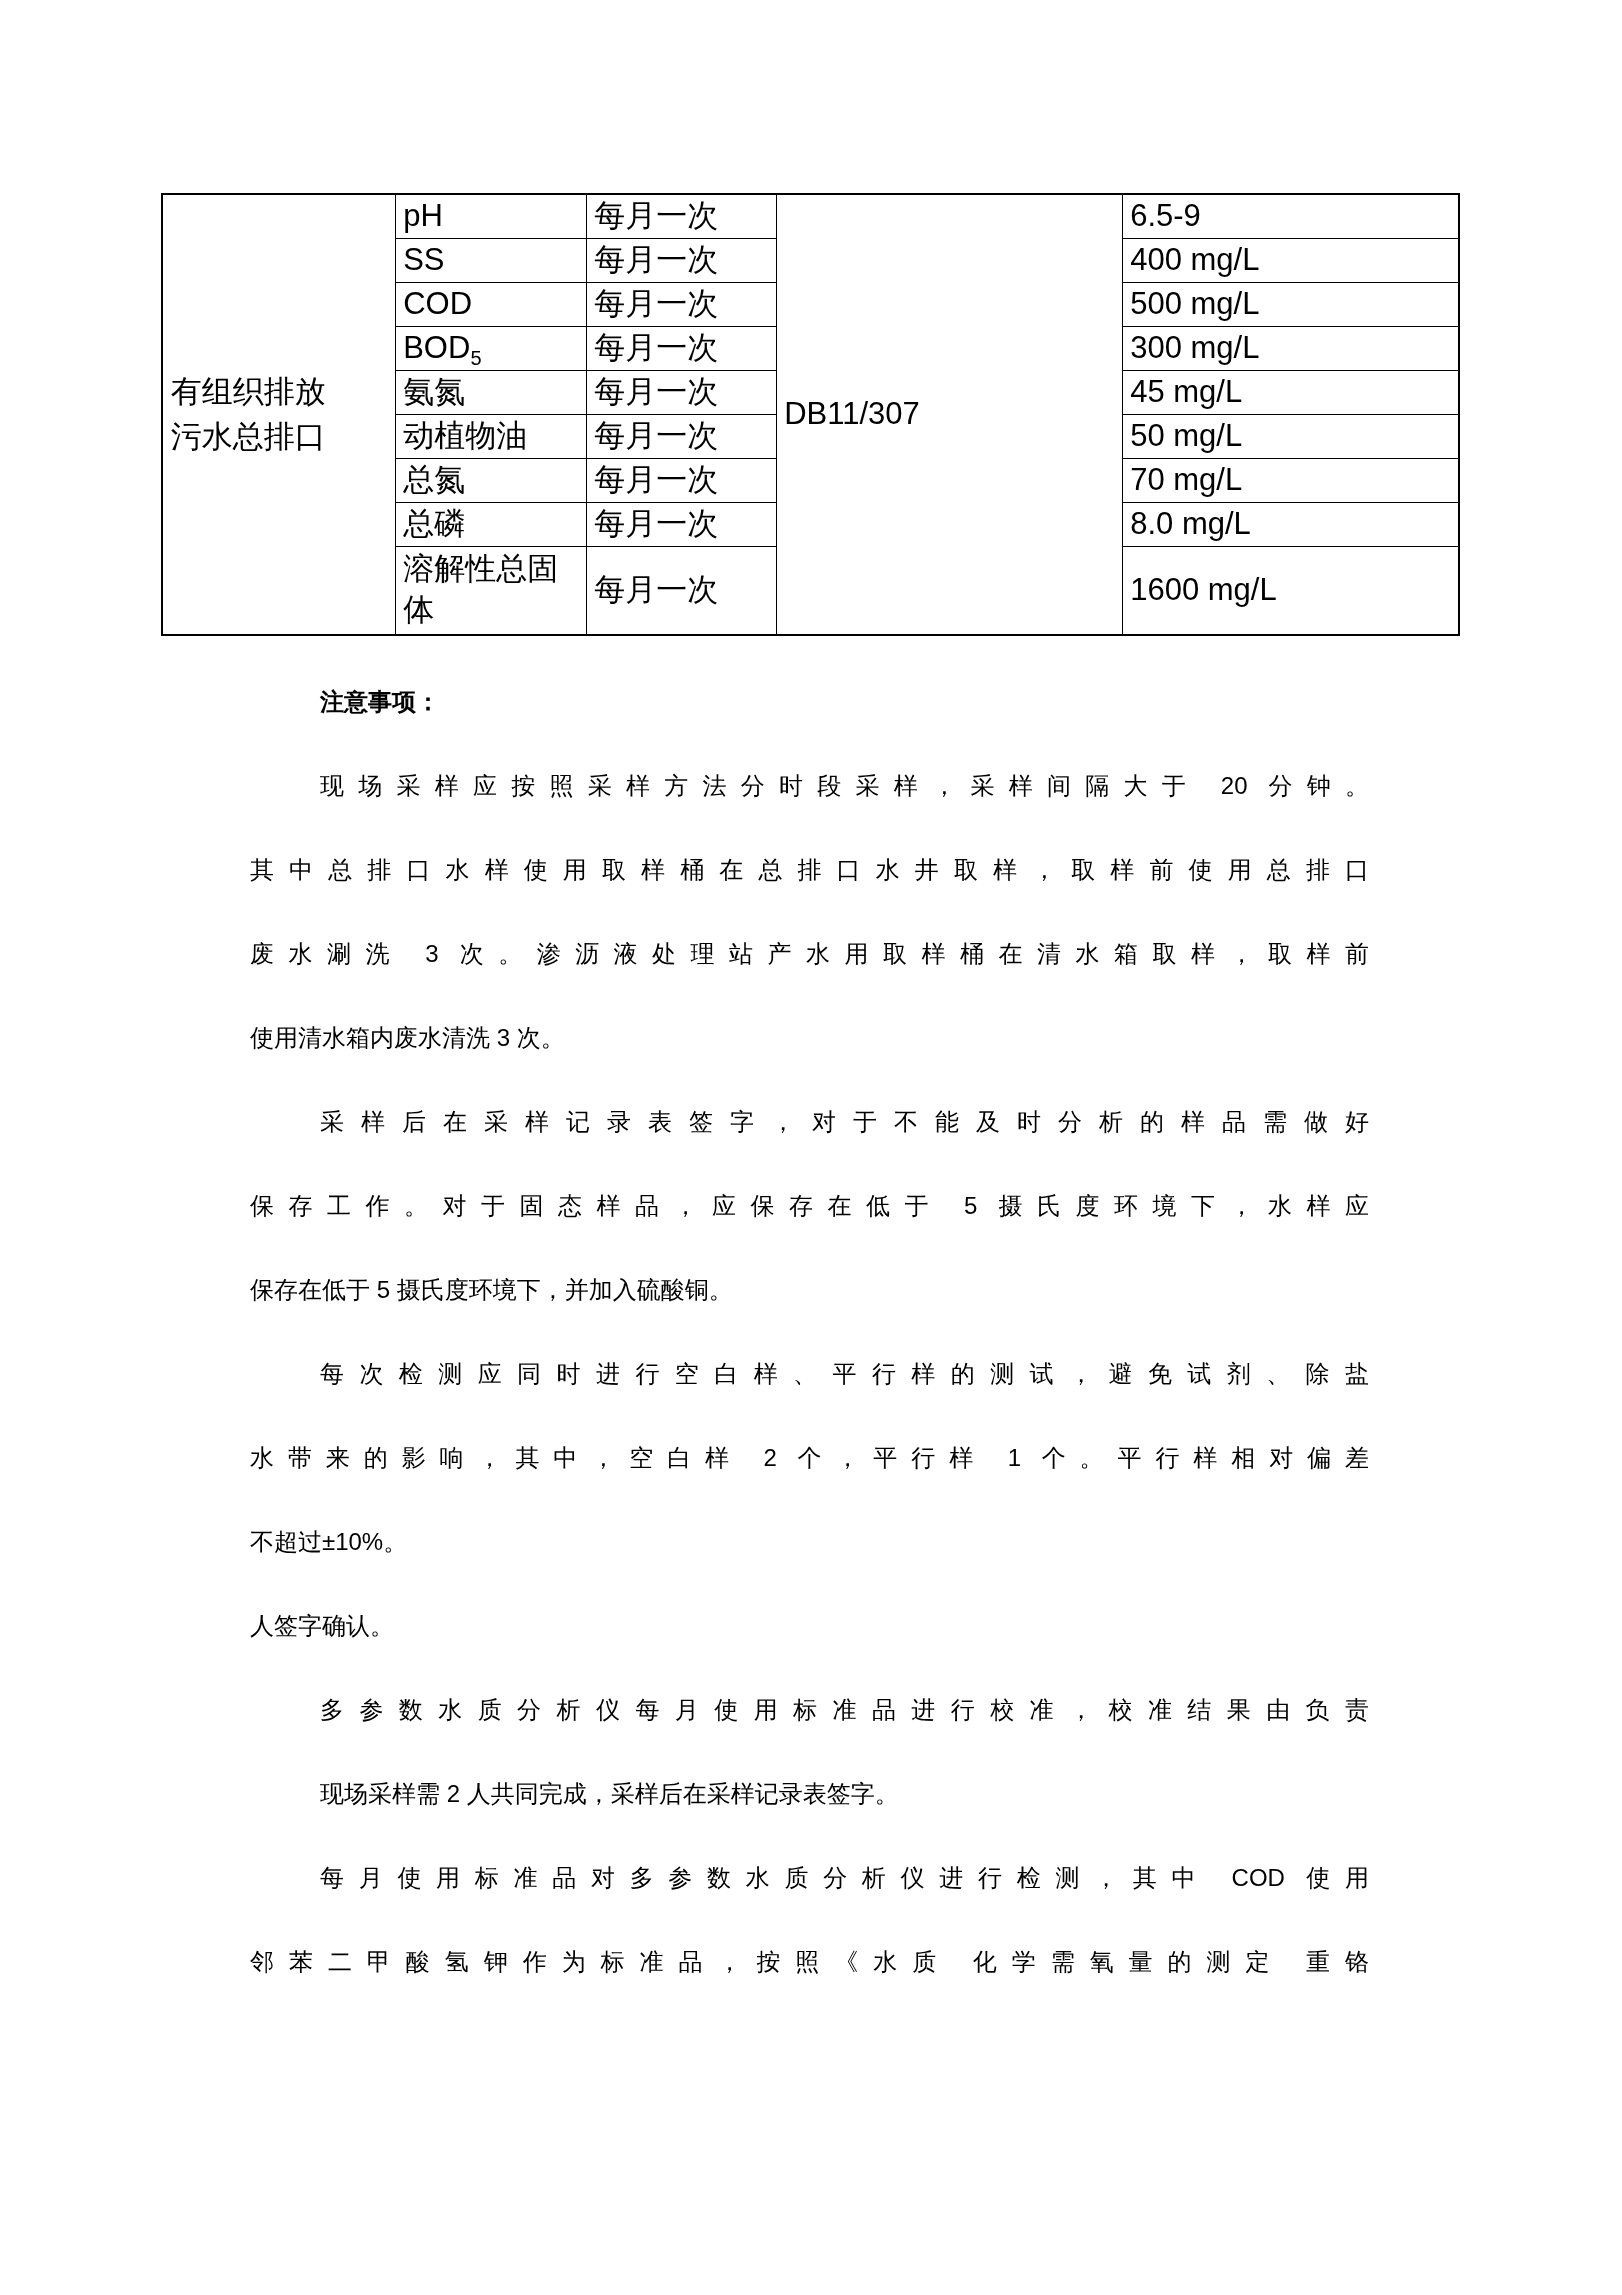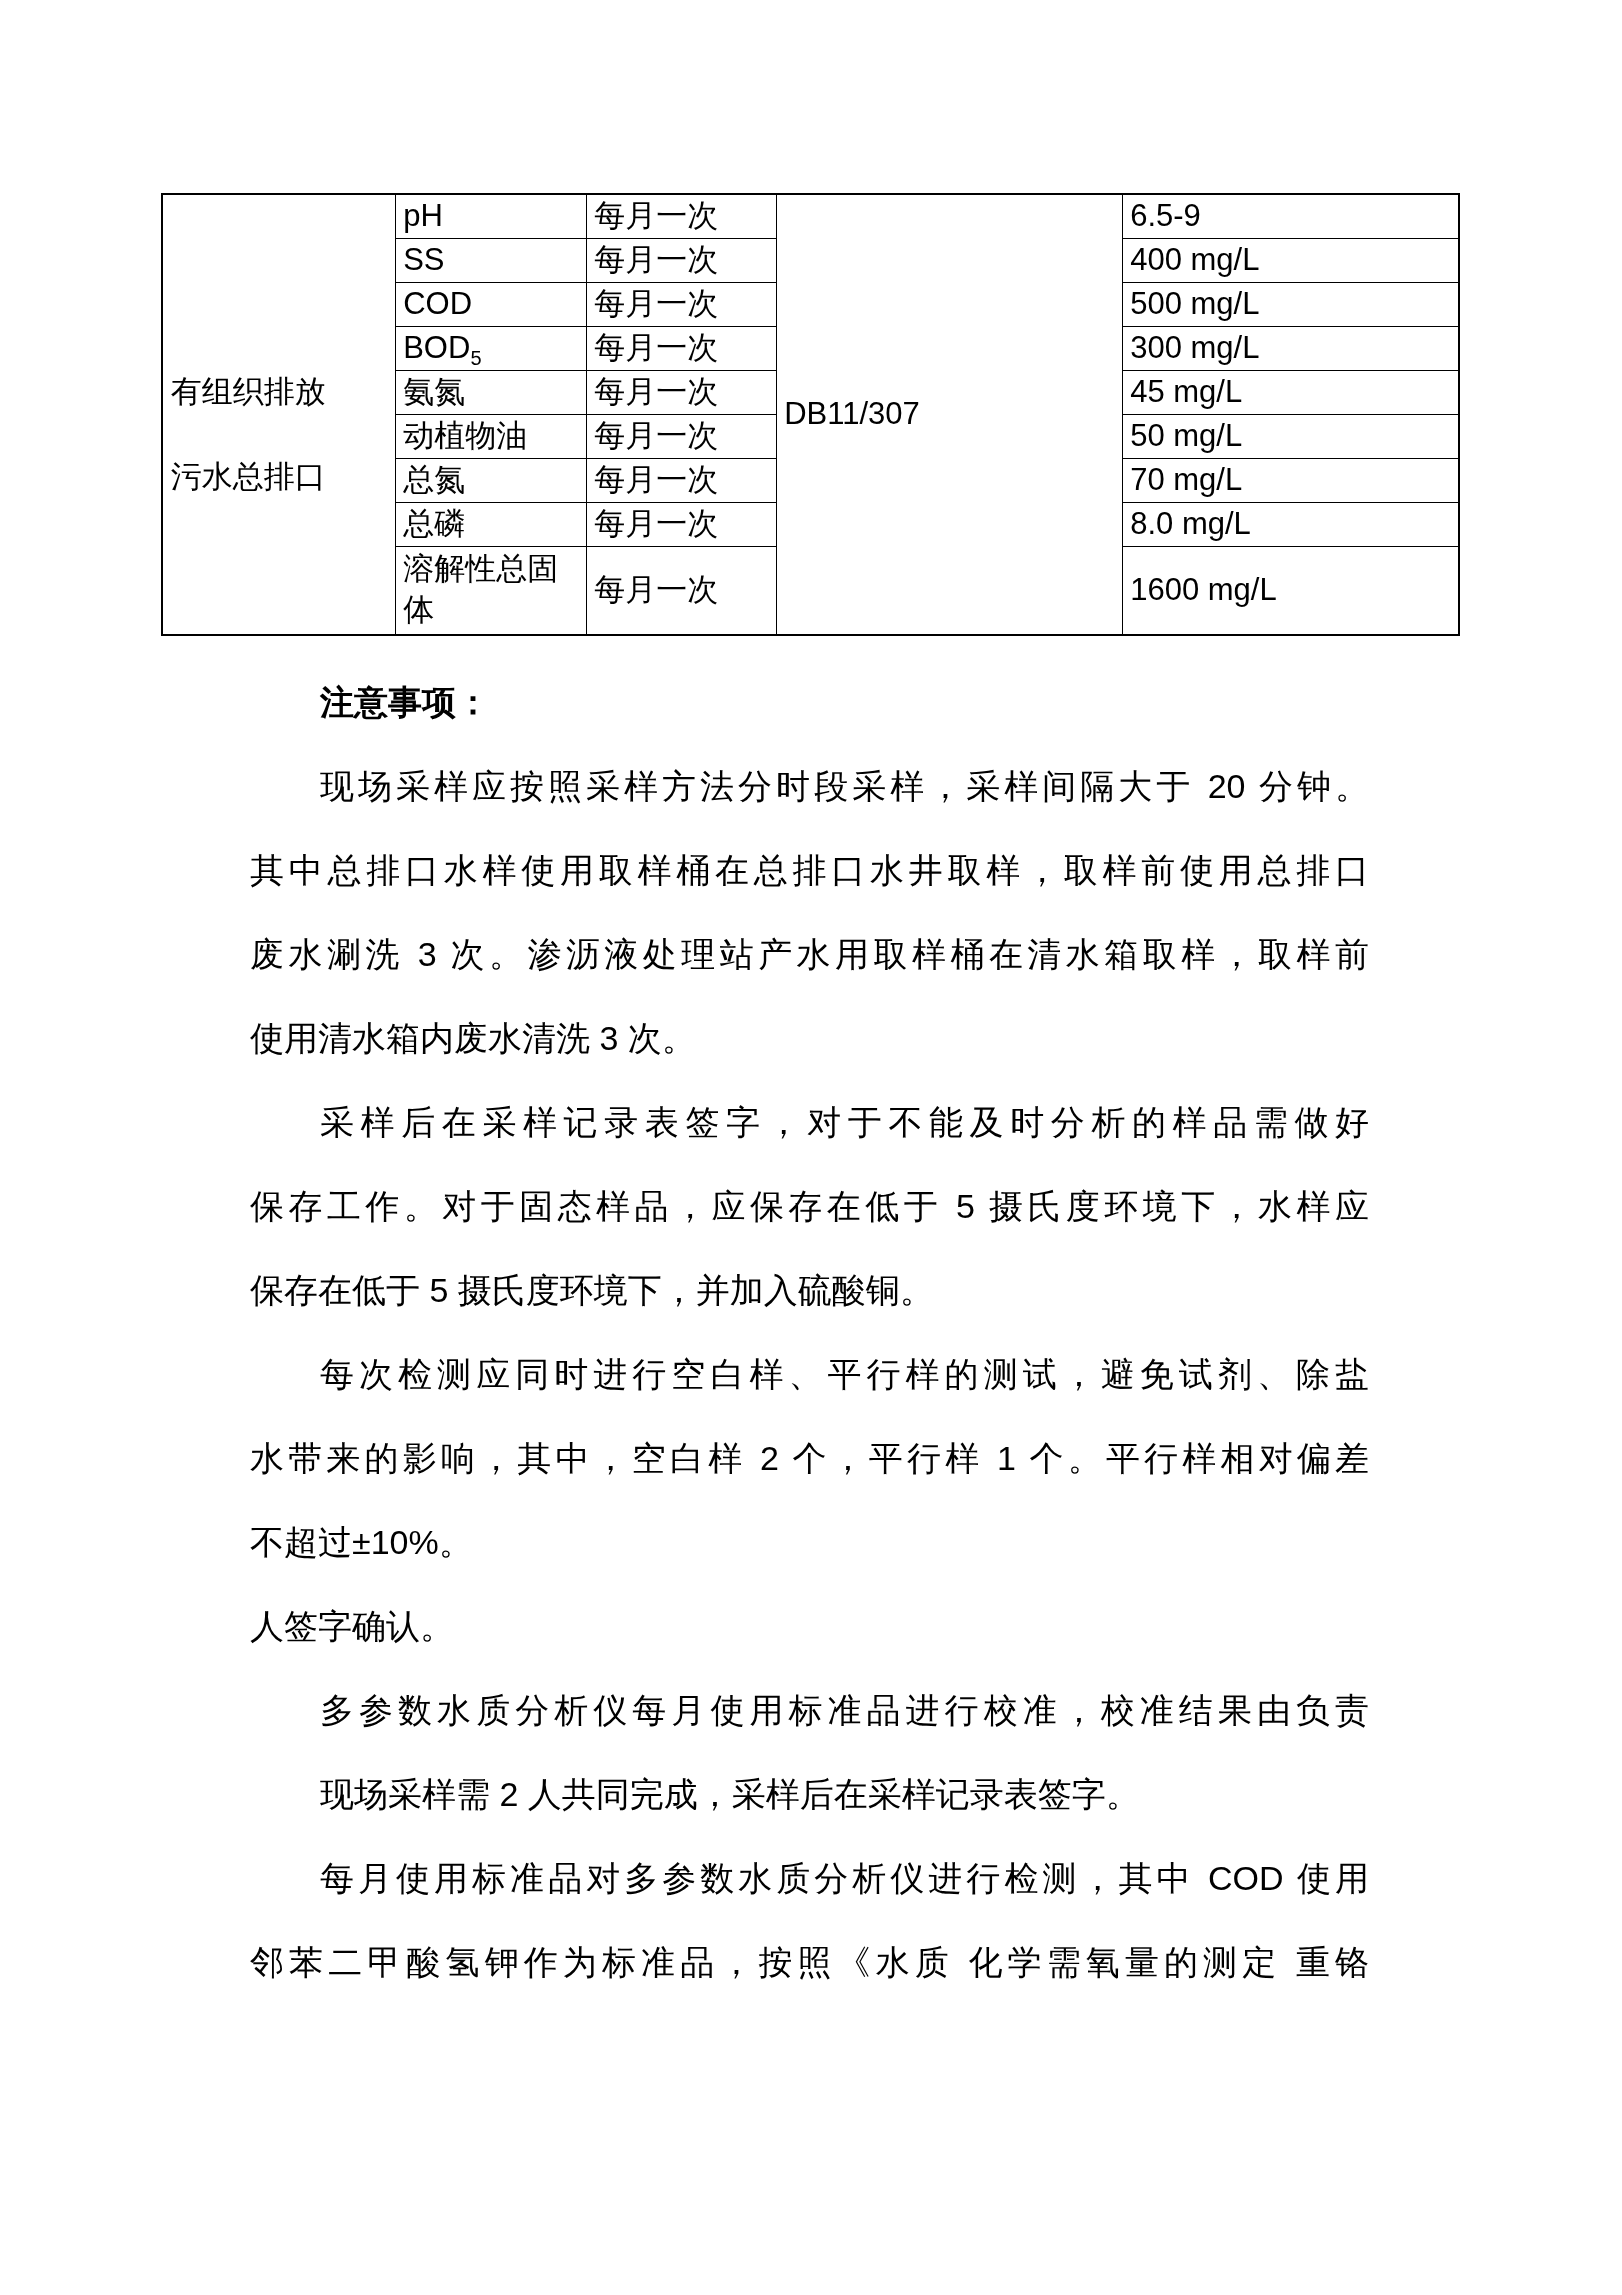--- a/index.html
+++ b/index.html
@@ -28,29 +28,29 @@
     text-align: left;
     vertical-align: middle;
     font-size: 31px;
     line-height: 1.32;
     padding: 0 7.7px;
     overflow: hidden;
   }
   tr.row-normal { height: 44px; }
   tr.row-tall   { height: 89px; }
   td.cell-location { }
-  .loc-line { display: block; line-height: 1.45; margin-top: 40px; }
+  .loc-line { display: block; line-height: 1.45; }
   sub.param-sub { font-size: 20px; line-height: 0; }
   
   .notes {
     position: absolute;
     left: 250px;
     top: 660px;
     width: 1119px;
-    font-size: 34px;
+    font-size: 24px;
     line-height: 84px;
     color: #000000;
   }
   .line { width: 100%; white-space: normal; }
   .line.indent { text-indent: 70px; }
   .line.fill {
     text-align: justify;
     text-align-last: justify;
     text-justify: inter-character;
   }

